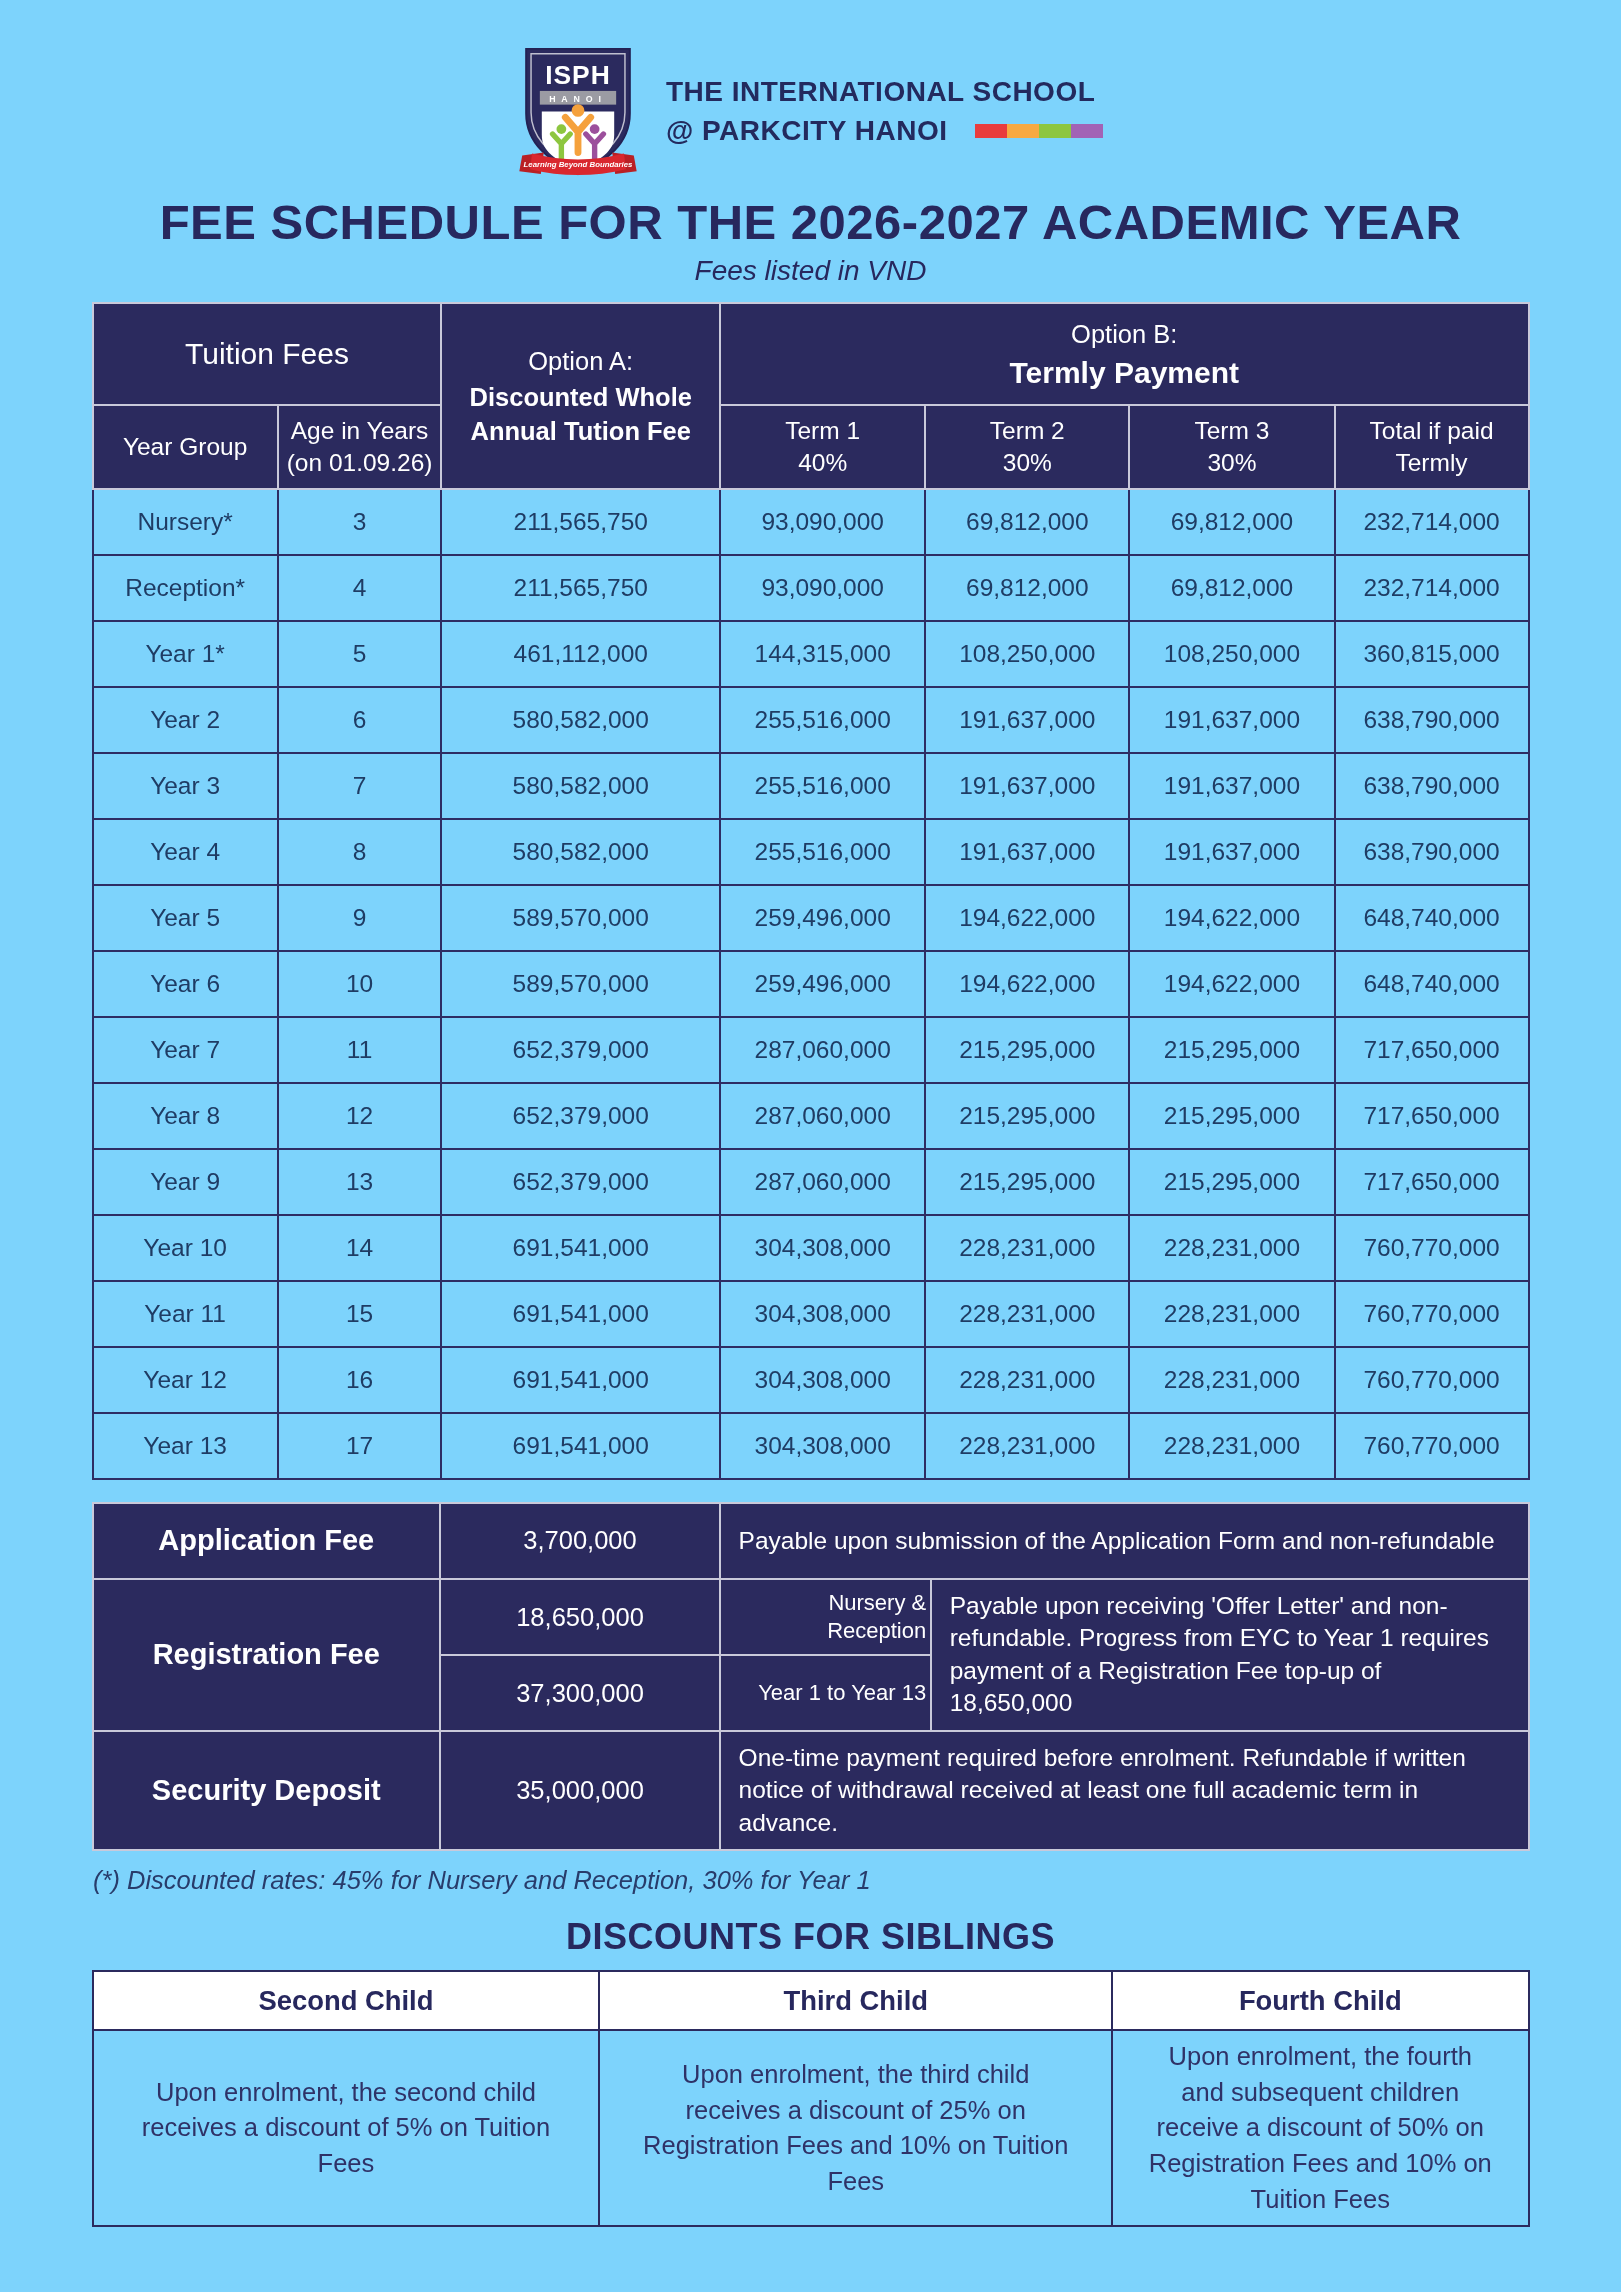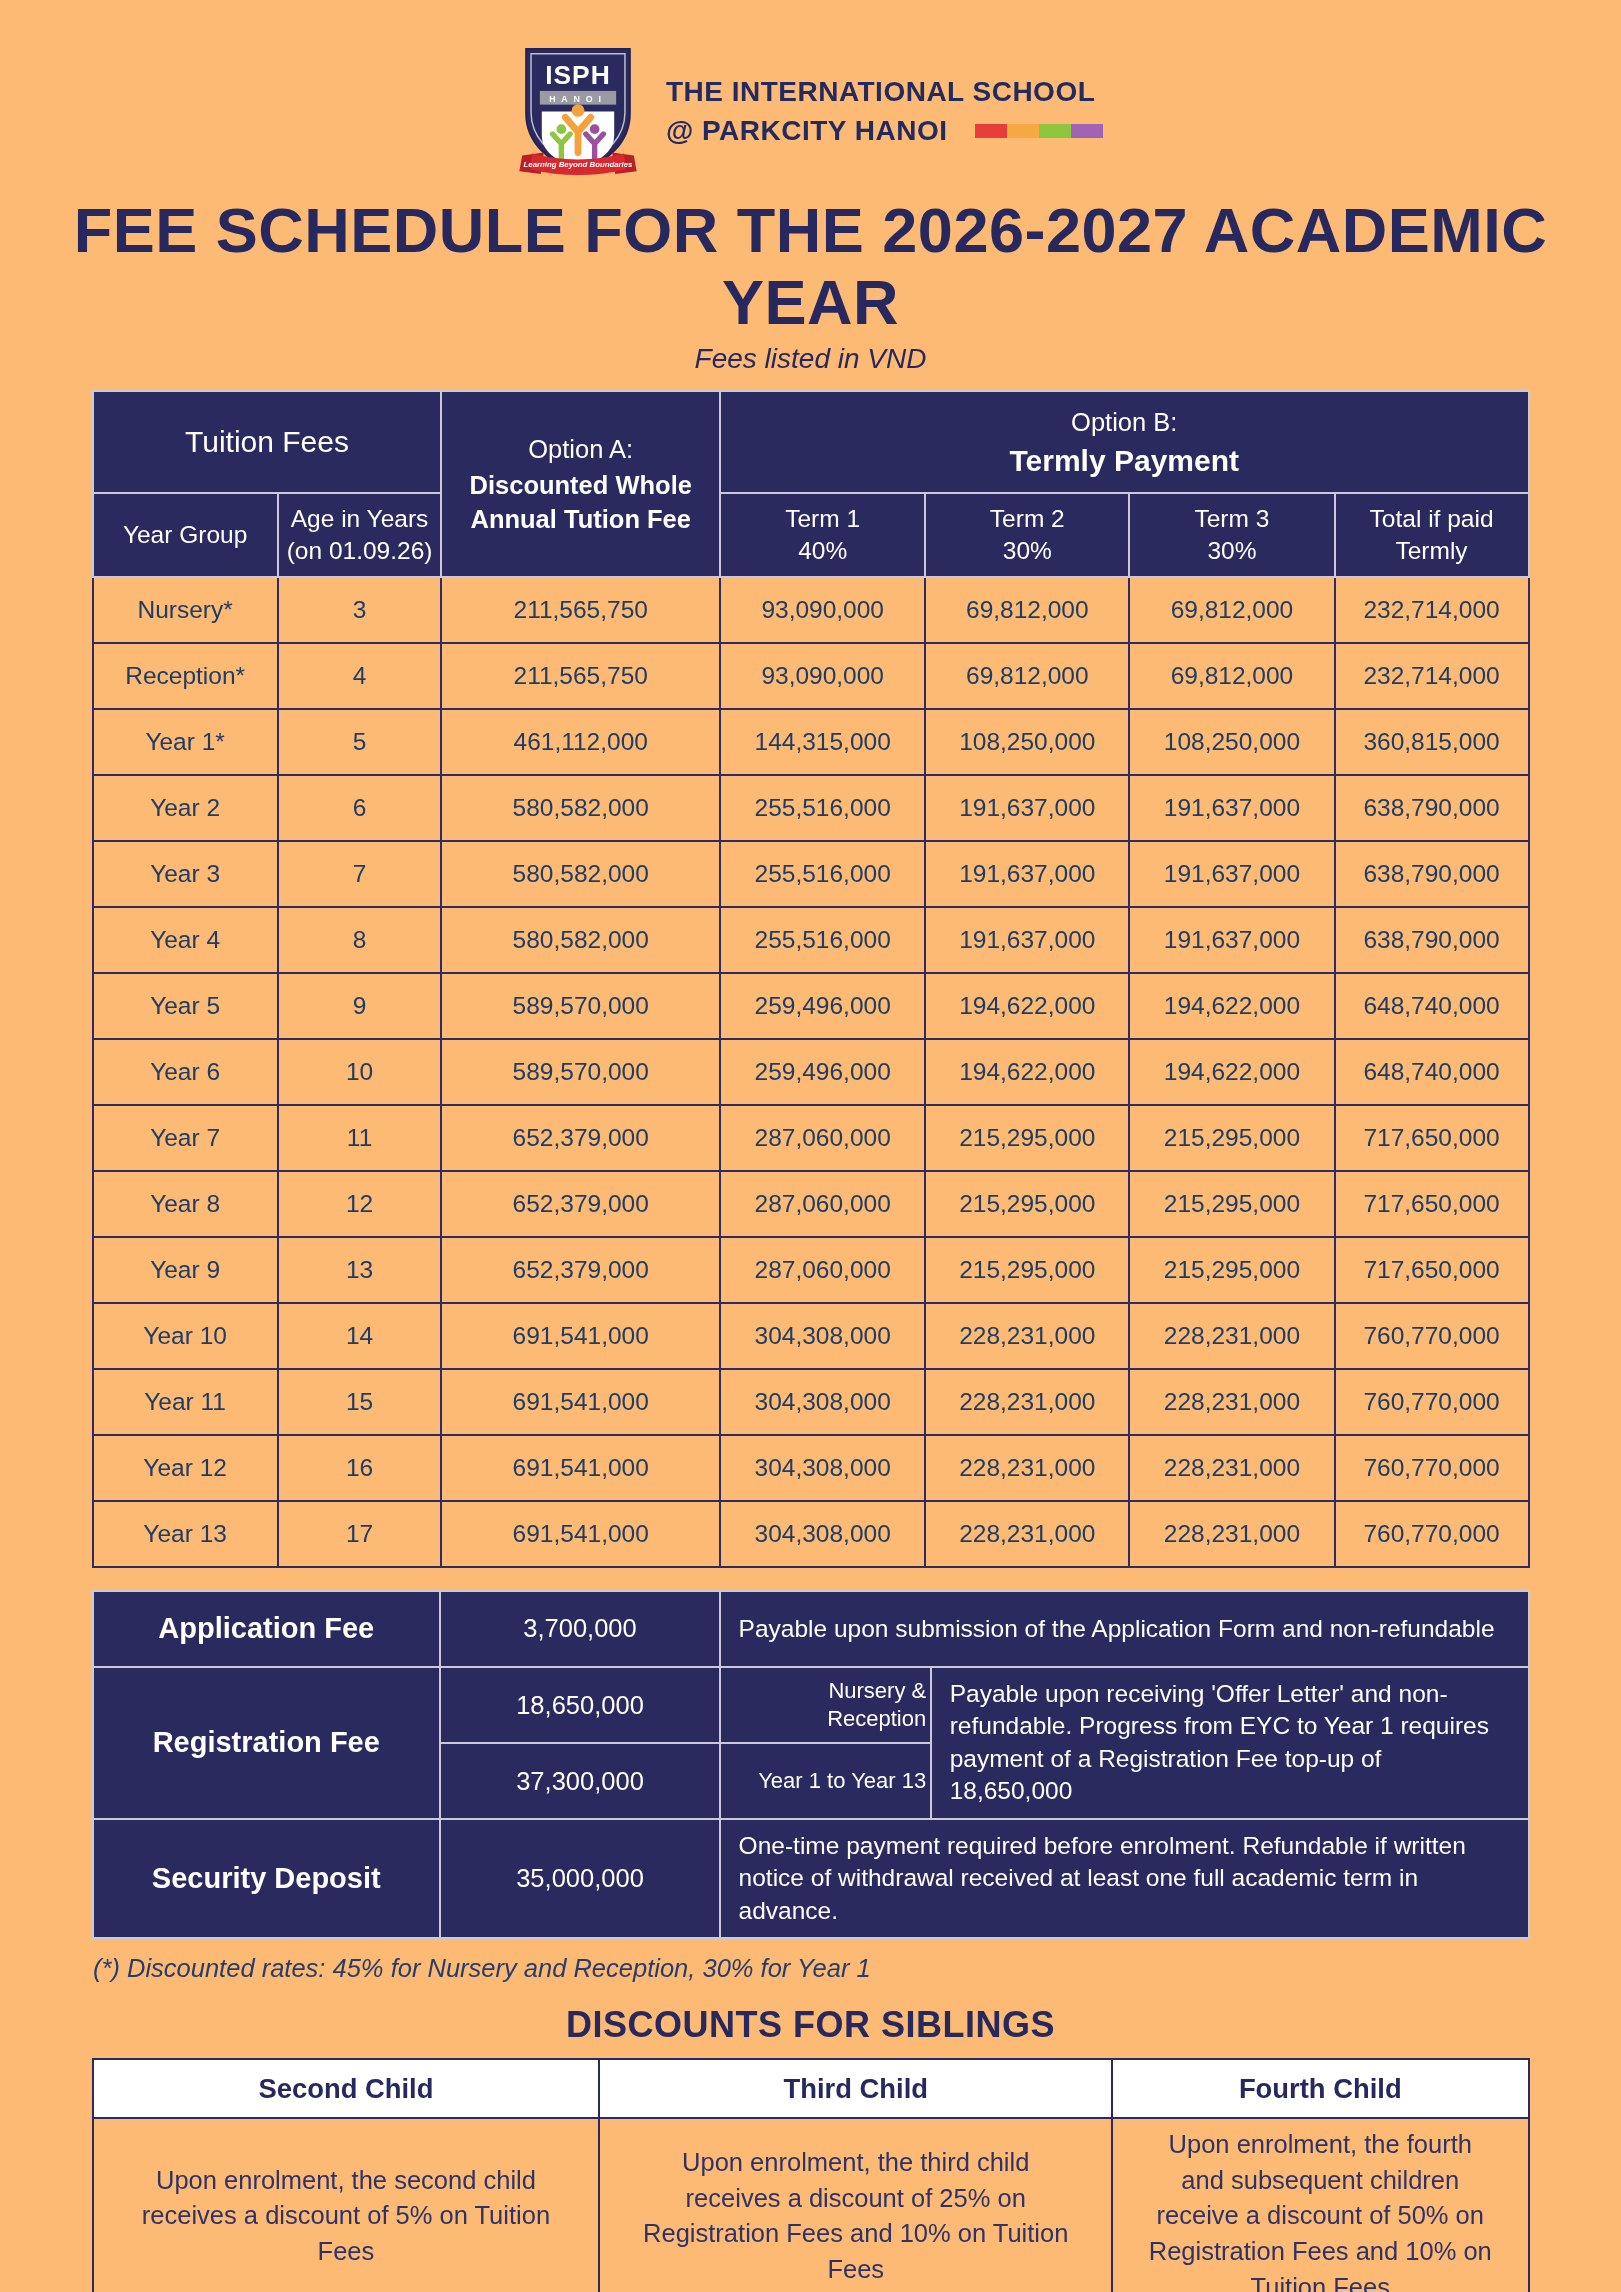--- a/index.html
+++ b/index.html
@@ -1,34 +1,34 @@
 <!DOCTYPE html>
 <html><head>
 <meta charset="utf-8">
 <style>
   * { box-sizing: border-box; margin: 0; padding: 0; }
   html,body { background:#ffffff; }
   body {
     width:1621px; height:2293px; margin:0 auto; overflow:hidden;
     font-family:"Liberation Sans", sans-serif; color:#1f3c64;
   }
-  .page { position:relative; width:1621px; height:2293px; background:#fdba74; }
+  .page { position:relative; width:1621px; height:2293px; background:#7dd3fc; }
 
   
   .header { display:flex; justify-content:center; align-items:flex-start; gap:27.4px; padding-top:43px; }
   .logo svg { display:block; width:120px; height:135px; }
   .school-name { padding-top:33px; }
   .school-line1 { font-size:28px; font-weight:bold; color:#232a5e; letter-spacing:0.5px; }
   .school-line2 { display:flex; align-items:center; gap:27px; margin-top:6.9px; }
   .school-line2-text { font-size:28px; font-weight:bold; color:#232a5e; letter-spacing:0.5px; }
   .brand-bar { display:flex; height:14.7px; }
   .brand-bar span { display:block; width:32px; height:14.7px; }
 
   
-  .title { margin-top:15.7px; text-align:center; font-size:63px; font-weight:bold; color:#27285e; letter-spacing:0.5px; }
+  .title { margin-top:15.7px; text-align:center; font-size:49px; font-weight:bold; color:#27285e; letter-spacing:0.5px; }
   .subtitle { margin-top:4.9px; text-align:center; font-size:28px; font-style:italic; color:#27285e; }
 
   
   table { border-collapse:collapse; table-layout:fixed; }
   .tuition { width:1438px; margin:15.7px auto 0; border:2.9px solid #2b2a5e; }
   .tuition thead th {
     background:#2b2a5e; color:#ffffff; font-weight:normal;
     border:2px solid #c9c9da; padding:3.9px 7.8px; vertical-align:middle;
   }
   .tuition thead tr.h1 { height:102px; }

